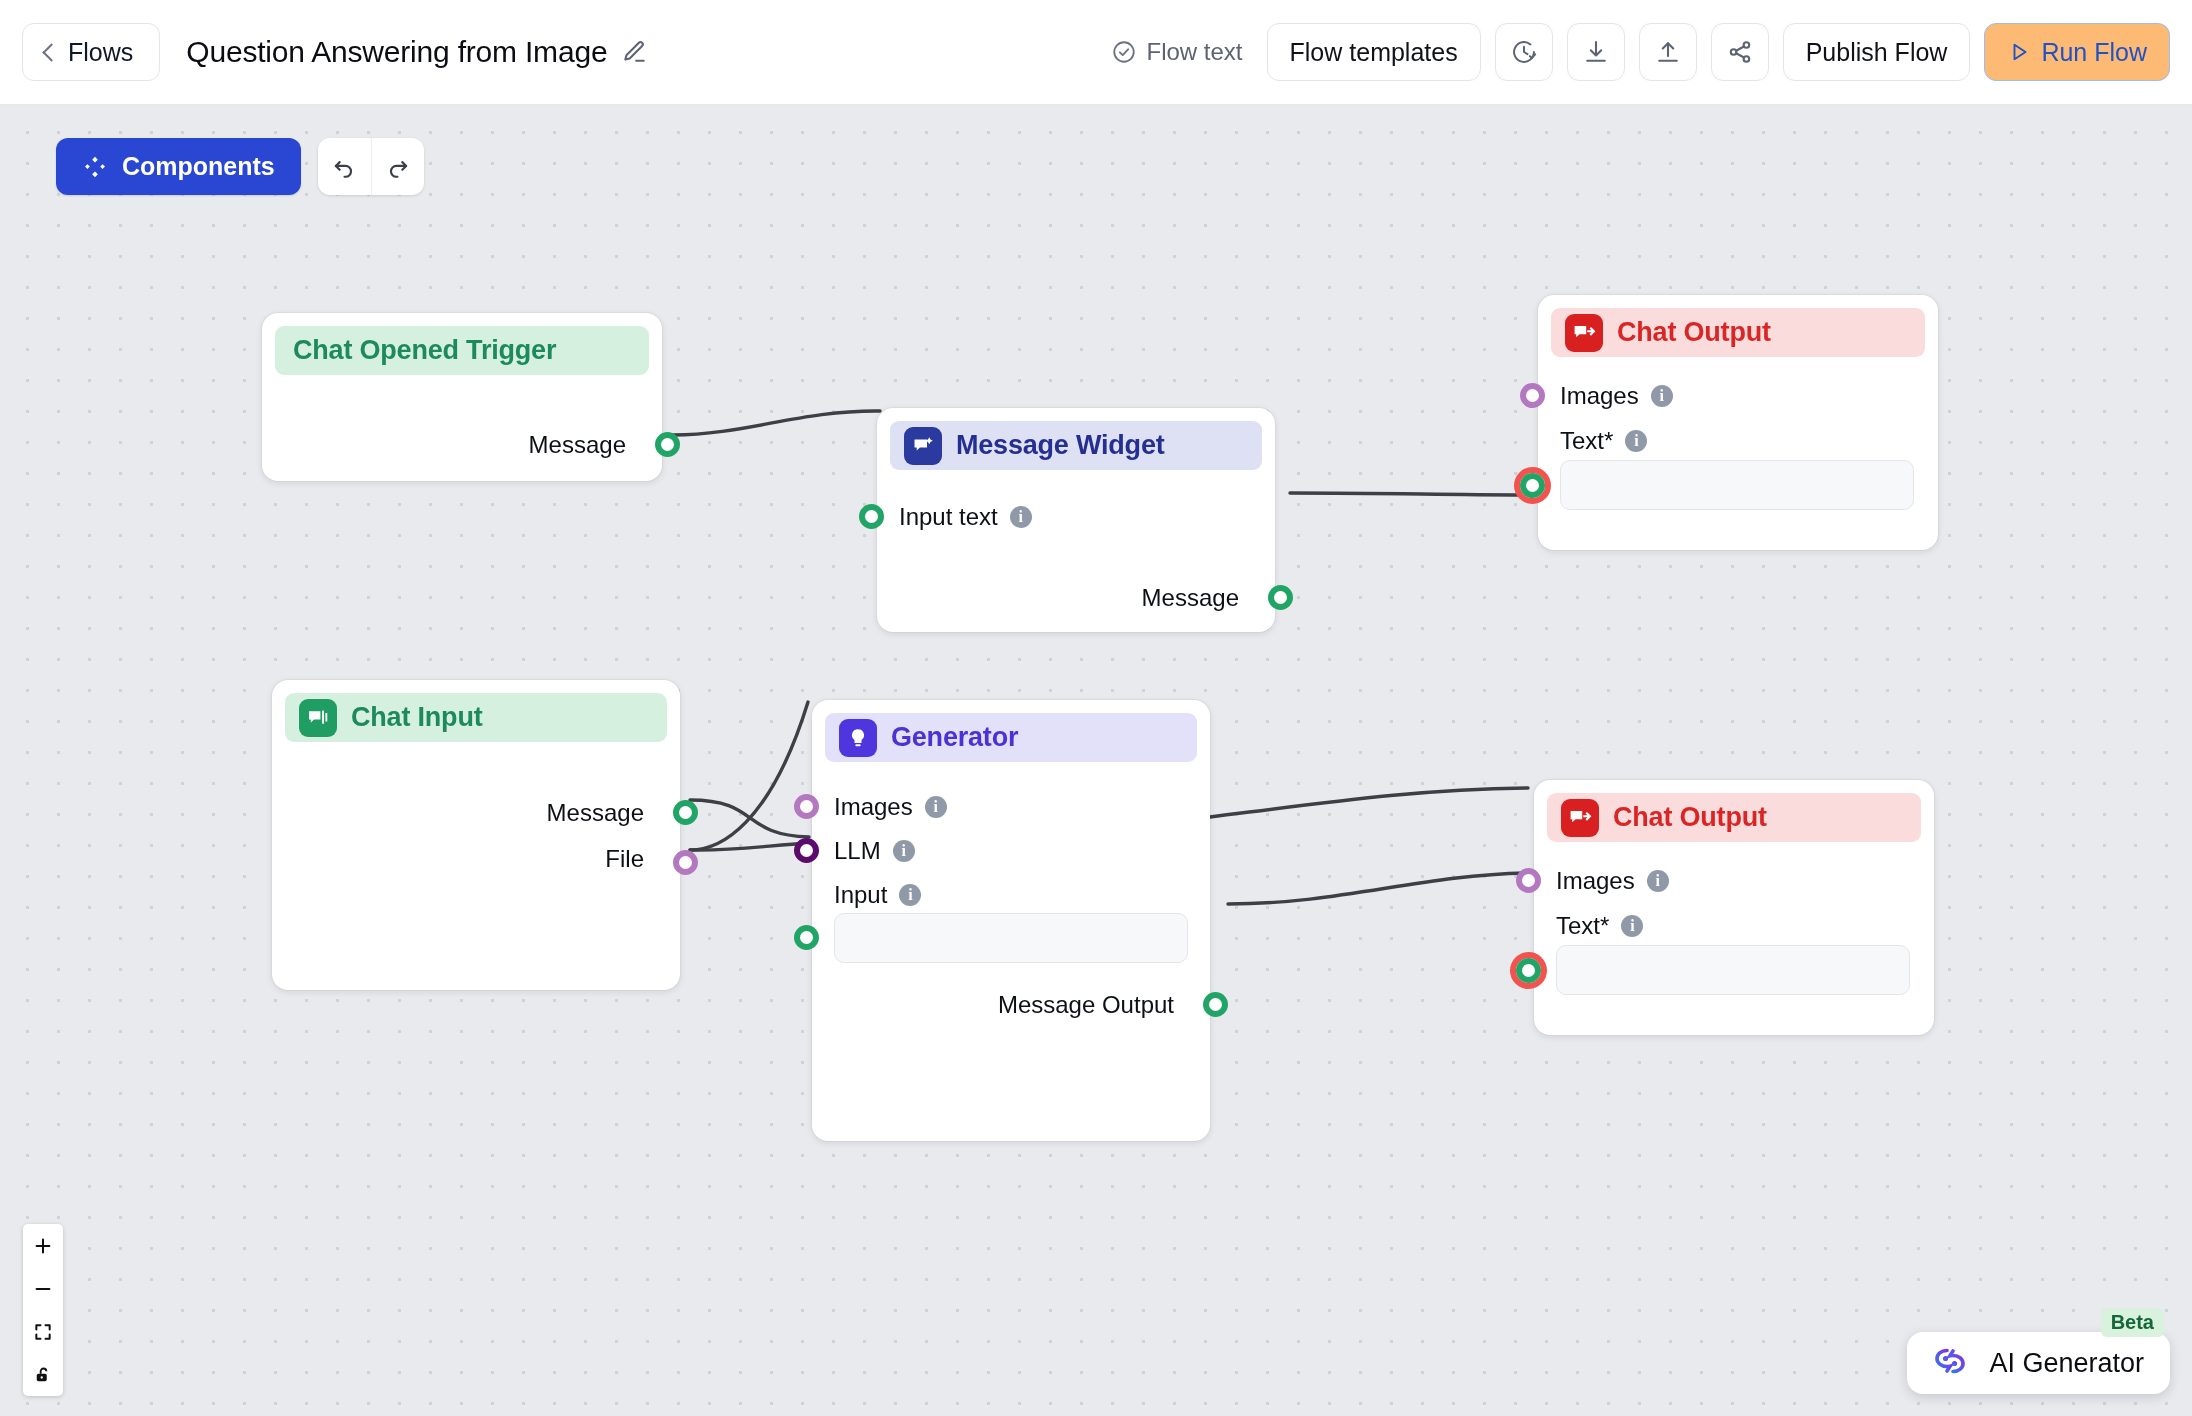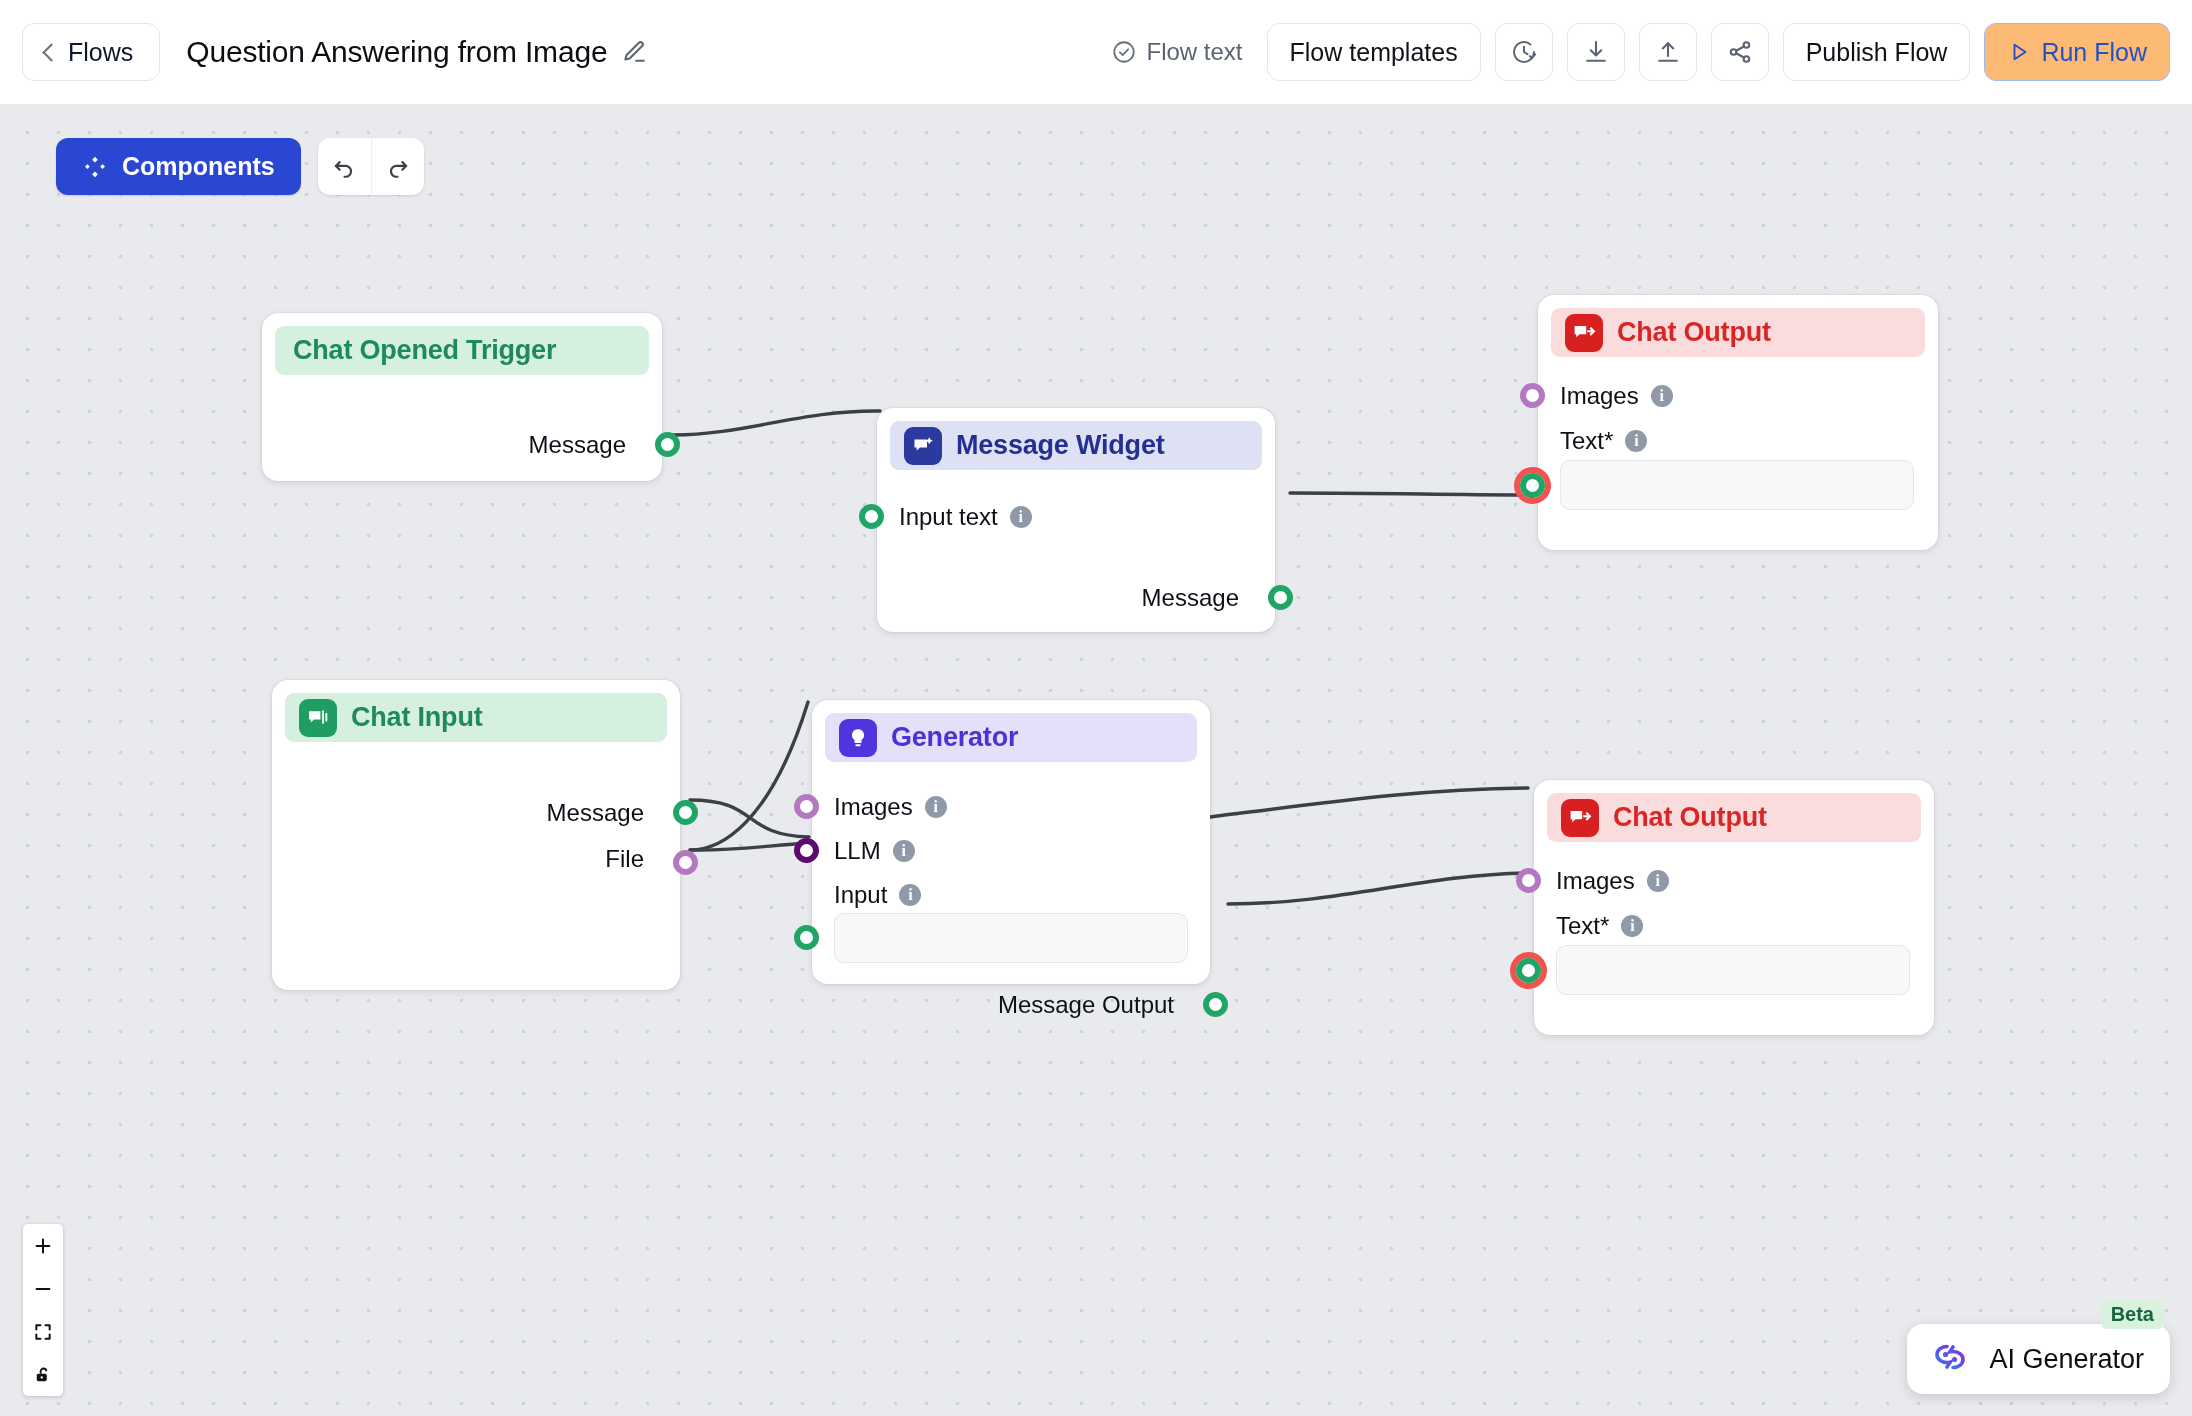--- a/index.html
+++ b/index.html
@@ -160,21 +160,21 @@
     box-shadow: 0 1px 4px rgba(0,0,0,.18); z-index: 30;
   }
   .zoomctl > div {
     height: 43px; display: flex; align-items: center; justify-content: center;
     cursor: pointer; color: #111;
   }
 
   
   .assistant {
     position: absolute; right: 22px; bottom: 22px;
-    height: 70px; padding: 0 26px 0 20px; border-radius: 16px;
+    height: 62px; padding: 0 26px 0 20px; border-radius: 16px;
     background: #fff; box-shadow: 0 3px 12px rgba(16,24,40,.16);
     display: flex; align-items: center; gap: 16px; cursor: pointer; z-index: 30;
   }
   .assistant .alabel { font-size: 27px; color: #0b0d12; font-weight: 400; }
   .beta {
     position: absolute; right: 6px; top: -24px;
     background: #d8f2de; color: #16663a; font-size: 20px; font-weight: 600;
     padding: 3px 10px; border-radius: 6px;
   }
 </style>
@@ -350,21 +350,21 @@
     <div class="port p-purple" style="left:-18px; top:88px;"></div>
 
     <div class="row" style="left:22px; top:132px;">
       <span class="rlabel">Text*</span>
       <span class="info">i</span>
     </div>
     <div class="field" style="left:22px; top:165px; width:354px;"></div>
     <div class="port p-redring" style="left:-24px; top:172px;"></div>
   </div>
 
-  <div class="node" style="left:812px; top:595px; width:398px; height:284px;">
+  <div class="node" style="left:812px; top:595px; width:398px; height:441px;">
     <div class="node-head h-violet">
       <span class="nicon bg-violet">
         <svg width="24" height="24" viewBox="0 0 24 24" fill="#fff">
           <path d="M12 3.2a6 6 0 0 0-3.5 10.9V17h7v-2.9A6 6 0 0 0 12 3.2z"></path>
           <rect x="9.3" y="18.2" width="5.4" height="2.1" rx="1"></rect>
         </svg>
       </span>
       <span class="title t-violet">Generator</span>
     </div>
 

